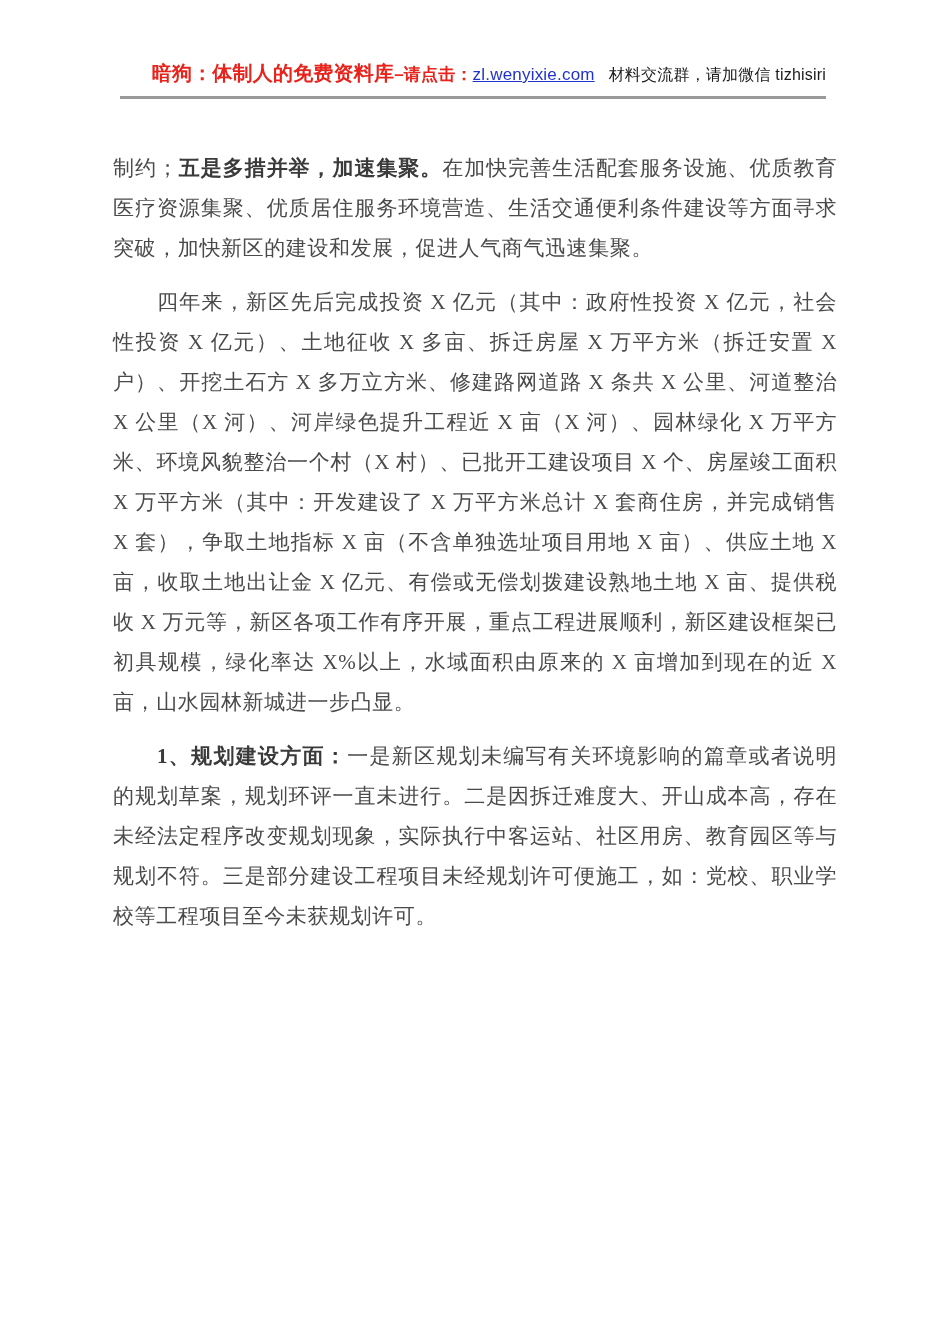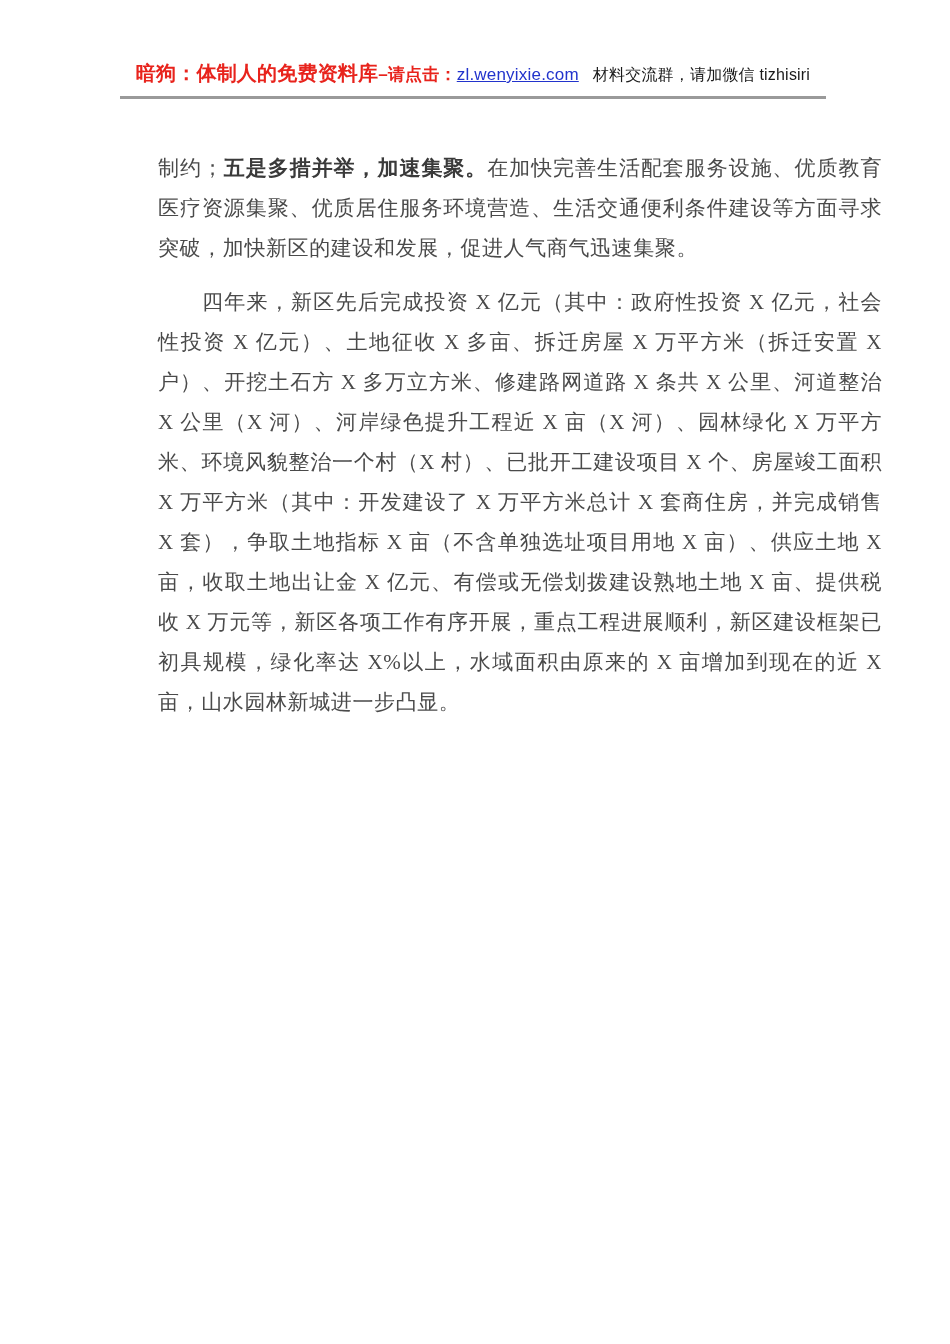--- a/index.html
+++ b/index.html
@@ -24,21 +24,21 @@
     box-sizing: border-box;
   }
 
   
   .promo-header {
     position: absolute;
     left: 120px;
     top: 58px;
     width: 706px;
     box-sizing: border-box;
-    text-align: center;
+    text-align: right;
     white-space: nowrap;
   }
   .promo-line {
     font-size: 19px;
     line-height: 30px;
     letter-spacing: 0.2px;
     font-family: "Liberation Sans", "DejaVu Sans", sans-serif;
   }
   .promo-red {
     color: #e8231c;
@@ -71,21 +71,20 @@
     height: 3px;
     background: #9a9a9a;
   }
 
   
   .content {
     position: absolute;
     left: 113px;
     top: 148px;
     width: 724px;
-    margin-left: 45px;
   }
 
   p.para {
     margin: 0 0 14px 0;
     font-size: 21px;
     line-height: 40px;
     text-align: justify;
     text-justify: inter-ideograph;
     text-indent: 0;
     color: #4a4a4a;
@@ -125,17 +124,18 @@
 
   <div class="header-rule"></div>
 
   <div class="content">
 
     <p class="para"><span>制约；</span><span class="bold">五是多措并举，加速集聚。</span><span>在加快完善生活配套服务设施、优质教育医疗资源集聚、优质居住服务环境营造、生活交通便利条件建设等方面寻求突破，加快新区的建设和发展，促进人气商气迅速集聚。</span></p>
 
     <p class="para indent">四年来，新区先后完成投资 X 亿元（其中：政府性投资 X 亿元，社会性投资 X 亿元）、土地征收 X 多亩、拆迁房屋 X 万平方米（拆迁安置 X 户）、开挖土石方 X 多万立方米、修建路网道路 X 条共 X 公里、河道整治 X 公里（X 河）、河岸绿色提升工程近 X 亩（X 河）、园林绿化 X 万平方米、环境风貌整治一个村（X 村）、已批开工建设项目 X 个、房屋竣工面积 X 万平方米（其中：开发建设了 X 万平方米总计 X 套商住房，并完成销售 X 套），争取土地指标 X 亩（不含单独选址项目用地 X 亩）、供应土地 X 亩，收取土地出让金 X 亿元、有偿或无偿划拨建设熟地土地 X 亩、提供税收 X 万元等，新区各项工作有序开展，重点工程进展顺利，新区建设框架已初具规模，绿化率达 X%以上，水域面积由原来的 X 亩增加到现在的近 X 亩，山水园林新城进一步凸显。</p>
 
 
+    <p class="para indent"><span class="bold">1、规划建设方面：</span><span>一是新区规划未编写有关环境影响的篇章或者说明的规划草案，规划环评一直未进行。二是因拆迁难度大、开山成本高，存在未经法定程序改变规划现象，实际执行中客运站、社区用房、教育园区等与规划不符。三是部分建设工程项目未经规划许可便施工，如：党校、职业学校等工程项目至今未获规划许可。</span></p>
 
 
   </div>
 
 </div>
 
 </body></html>

